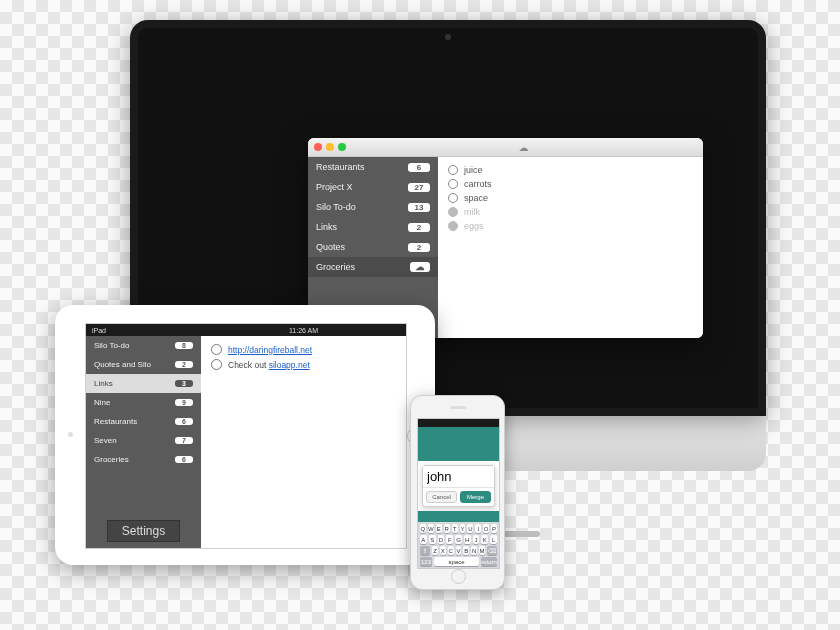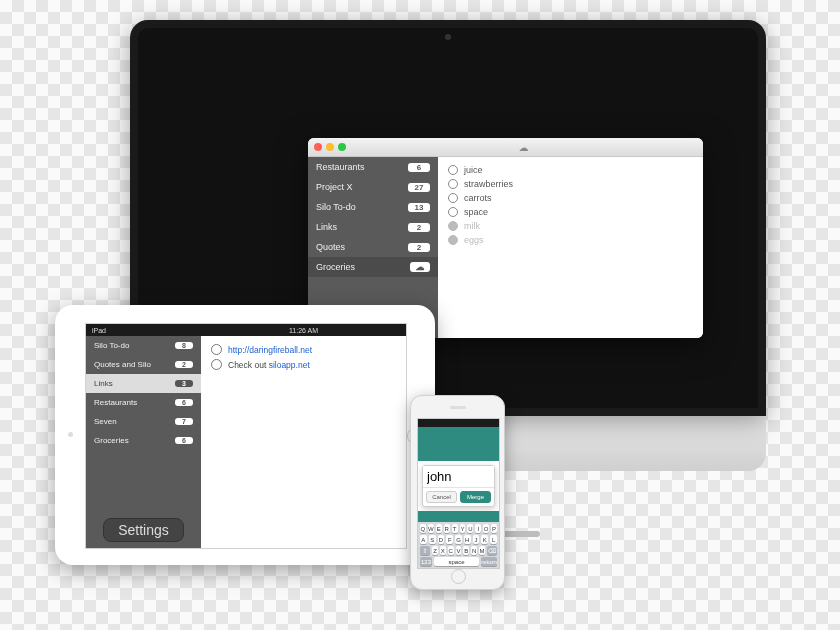--- a/index.html
+++ b/index.html
@@ -51,25 +51,25 @@
   .ipad-cam{position:absolute;left:13px;top:50%;width:5px;height:5px;margin-top:-3px;border-radius:50%;background:#ddd}
   .ipad-screen{width:100%;height:100%;background:#fff;border:1px solid #d0d0d0;display:flex;overflow:hidden}
   .ipad-statusbar{height:12px;background:#1b1b1b;color:#ddd;font-size:7px;display:flex;align-items:center;padding:0 6px;justify-content:space-between}
   .ipad-left{width:115px;background:#5a5a5a;display:flex;flex-direction:column}
   .ipad-left-body{flex:1}
   .ipad-sb-item{display:flex;align-items:center;justify-content:space-between;padding:5px 8px;color:#eee;font-size:8px;cursor:pointer}
   .ipad-sb-item.sel{background:#ddd;color:#444}
   .ipad-sb-item .count{background:#fff;color:#555;border-radius:3px;padding:0 4px;font-size:7px;font-weight:600;min-width:10px;text-align:center}
   .ipad-sb-item.sel .count{background:#555;color:#fff}
   .ipad-settings{margin-top:auto;padding:6px;display:flex;justify-content:center}
-  .ipad-settings button{background:#444;color:#ddd;border:1px solid #333;border-radius:8px;font-size:14px;padding:3px 14px}
+  .ipad-settings button{background:#444;color:#ddd;border:1px solid #333;border-radius:0;font-size:12px;padding:3px 14px}
   .ipad-right{flex:1;display:flex;flex-direction:column}
   .ipad-content{flex:1;padding:6px 10px}
   .ipad-row{display:flex;align-items:center;gap:6px;padding:2px 0;font-size:8.5px;color:#444}
-  .ipad-row a{color:#1a5fd0;}
+  .ipad-row a{color:#1a5fd0;text-decoration:underline}
   .pill{width:9px;height:9px;border:1px solid #777;border-radius:50%;flex:none}
 
   
   .iphone{position:absolute;left:410px;top:395px;width:95px;height:195px;background:#f3f3f3;border:1px solid #d0d0d0;border-radius:12px;box-shadow:0 4px 16px rgba(0,0,0,.35);padding:22px 6px;box-sizing:border-box}
   .iphone-home{position:absolute;bottom:5px;left:50%;width:13px;height:13px;margin-left:-7px;border:1px solid #ccc;border-radius:50%}
   .iphone-speaker{position:absolute;top:10px;left:50%;width:16px;height:3px;margin-left:-8px;background:#ddd;border-radius:2px}
   .iphone-screen{width:100%;height:100%;background:#fff;border:1px solid #ccc;display:flex;flex-direction:column;overflow:hidden}
   .iph-status{height:8px;background:#1b1b1b}
   .iph-top{height:34px;background:#2e8b7f}
   .iph-dialog{margin:4px;border:1px solid #cfcfcf;border-radius:3px;background:#fff;display:flex;flex-direction:column;box-shadow:0 2px 6px rgba(0,0,0,.2)}
@@ -131,24 +131,20 @@
               <span class="count cloud">☁</span>
             </div>
           </div>
           <div class="mac-content">
             <div class="mac-row">
                 <span class="bullet"></span>
                 <span>juice</span>
               </div>
             <div class="mac-row">
                 <span class="bullet"></span>
-                <span>strawberries</span>
-              </div>
-            <div class="mac-row">
-                <span class="bullet"></span>
                 <span>carrots</span>
               </div>
             <div class="mac-row">
                 <span class="bullet"></span>
                 <span>space</span>
               </div>
             <div class="mac-row done">
                 <span class="bullet checked"></span>
                 <span>milk</span>
               </div>
@@ -183,20 +179,24 @@
               <span>Silo To-do</span>
               <span class="count">8</span>
             </div>
           <div class="ipad-sb-item">
               <span>Quotes and Silo</span>
               <span class="count">2</span>
             </div>
           <div class="ipad-sb-item sel">
               <span>Links</span>
               <span class="count">3</span>
+            </div>
+          <div class="ipad-sb-item">
+              <span>Nine</span>
+              <span class="count">9</span>
             </div>
           <div class="ipad-sb-item">
               <span>Restaurants</span>
               <span class="count">6</span>
             </div>
           <div class="ipad-sb-item">
               <span>Seven</span>
               <span class="count">7</span>
             </div>
           <div class="ipad-sb-item">

